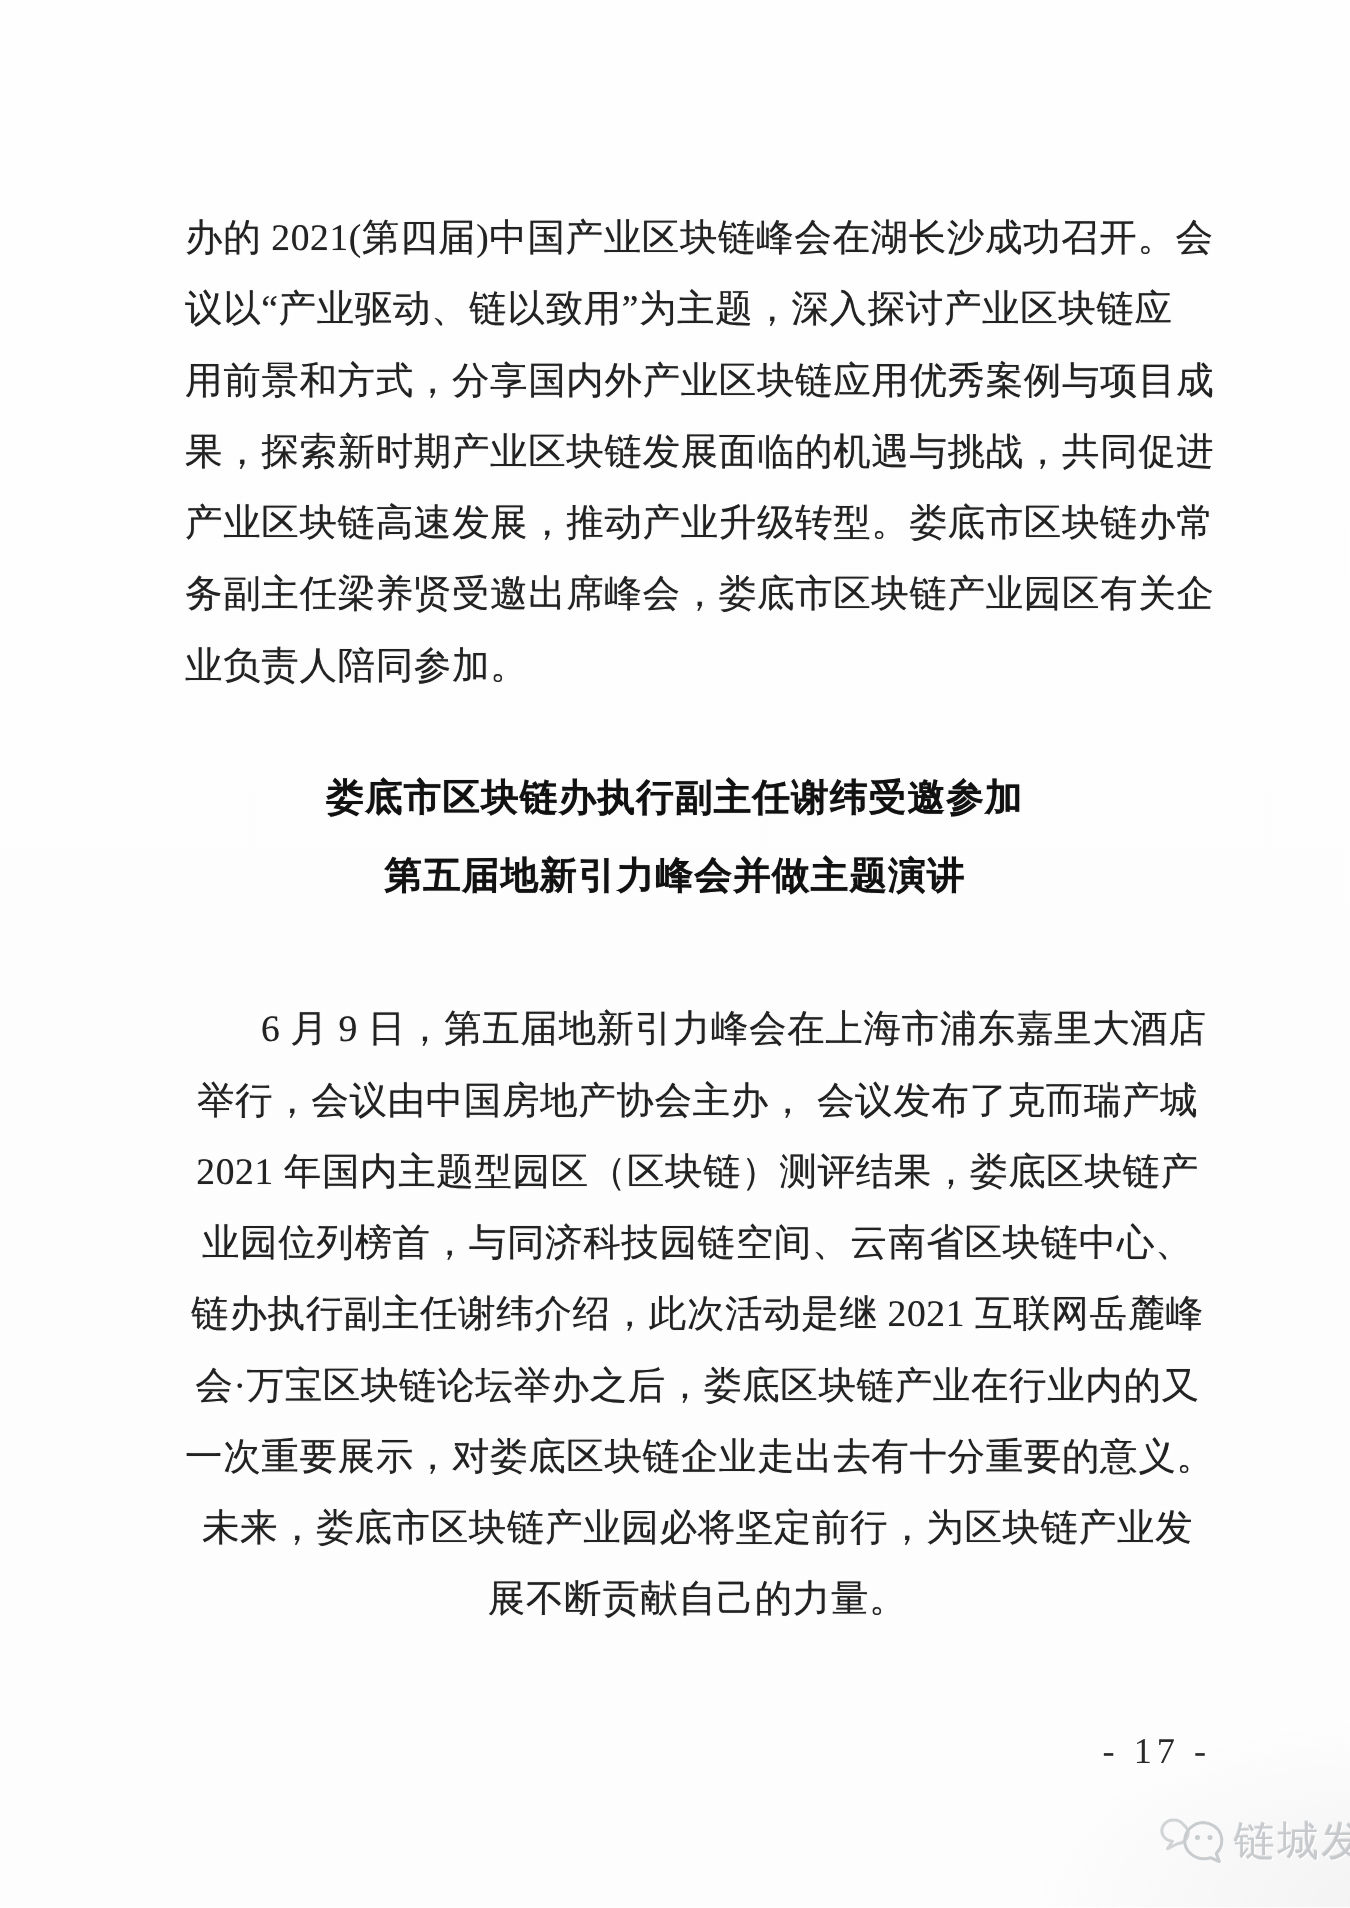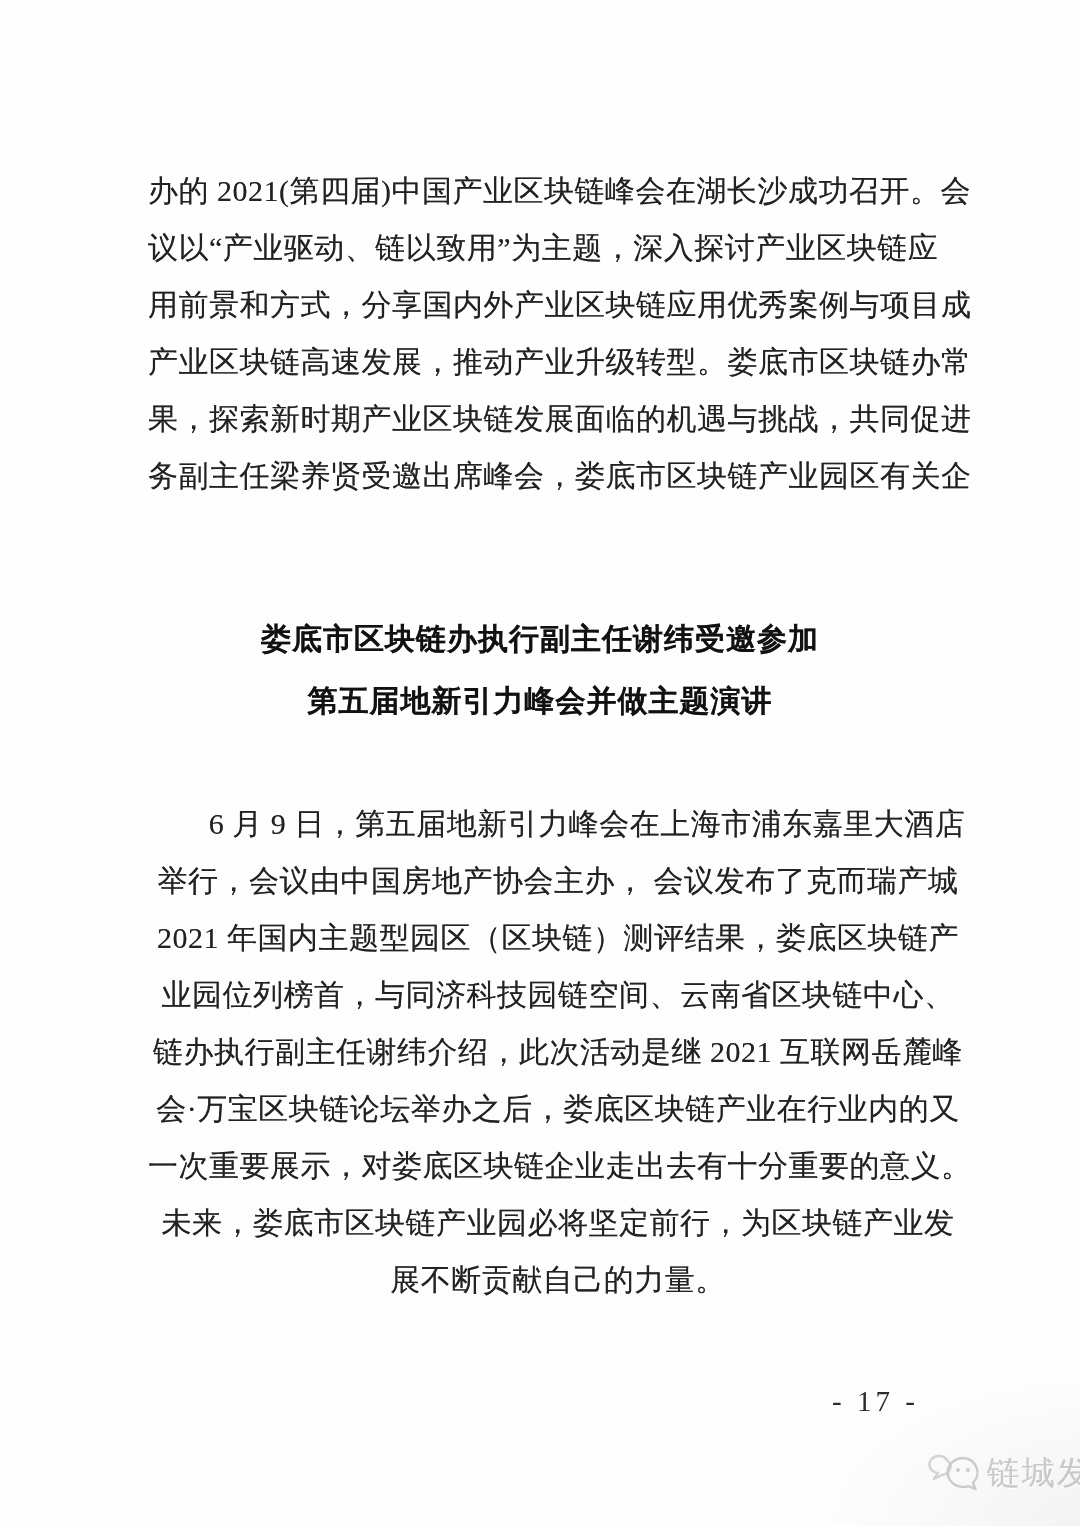--- a/index.html
+++ b/index.html
@@ -47,21 +47,21 @@
     font-size: 30px;
     line-height: 62px;
     font-weight: 700;
     color: #111;
     letter-spacing: 1px;
     white-space: pre;
     text-shadow: 0 0 0.6px rgba(0,0,0,0.6);
   }
   .page-number {
     position: absolute;
-    left: 832px;
+    left: 882px;
     top: 1385px;
     font-size: 29px;
     line-height: 32px;
     letter-spacing: 4px;
     color: #2a2a2a;
     white-space: pre;
   }
   .watermark {
     position: absolute;
     left: 927px;
@@ -83,23 +83,24 @@
 </style>
 </head>
 <body>
 
 <div class="page">
 
   <div class="body-block para-top">
     <div class="text-line">办的 2021(第四届)中国产业区块链峰会在湖长沙成功召开。会</div>
     <div class="text-line">议以“产业驱动、链以致用”为主题，深入探讨产业区块链应</div>
     <div class="text-line">用前景和方式，分享国内外产业区块链应用优秀案例与项目成</div>
+    <div class="text-line">果，探索新时期产业区块链发展面临的机遇与挑战，共同促进</div>
     <div class="text-line">产业区块链高速发展，推动产业升级转型。娄底市区块链办常</div>
-    <div class="text-line">果，探索新时期产业区块链发展面临的机遇与挑战，共同促进</div>
     <div class="text-line">务副主任梁养贤受邀出席峰会，娄底市区块链产业园区有关企</div>
+    <div class="text-line">业负责人陪同参加。</div>
   </div>
 
   <div class="heading-block">
     <div class="heading-line">娄底市区块链办执行副主任谢纬受邀参加</div>
     <div class="heading-line">第五届地新引力峰会并做主题演讲</div>
   </div>
 
   <div class="body-block para-main">
     <div class="text-line indent-2">6 月 9 日，第五届地新引力峰会在上海市浦东嘉里大酒店</div>
     <div class="text-line">举行，会议由中国房地产协会主办， 会议发布了克而瑞产城</div>

